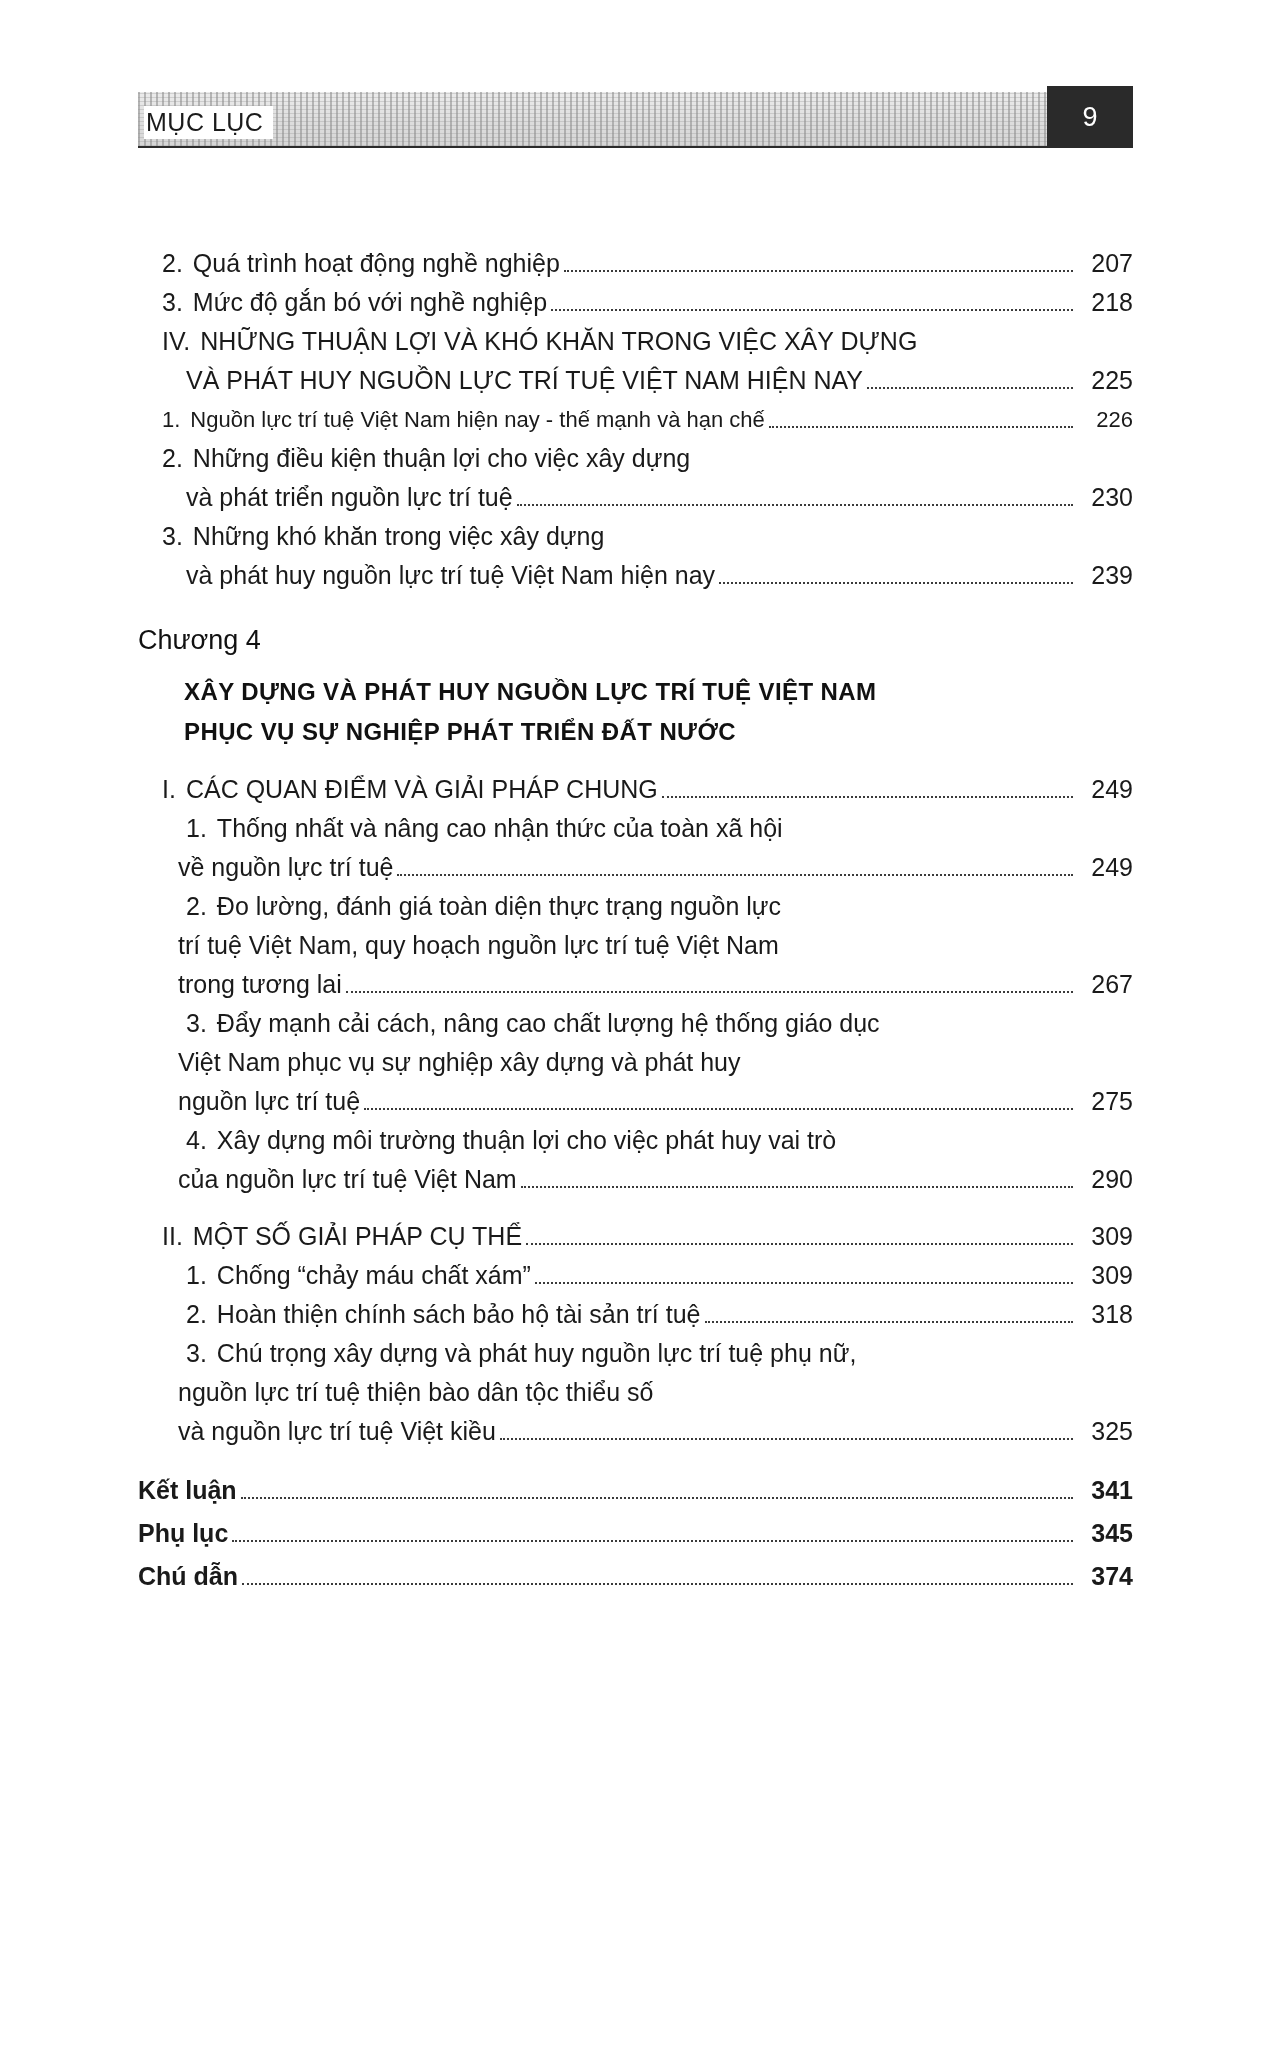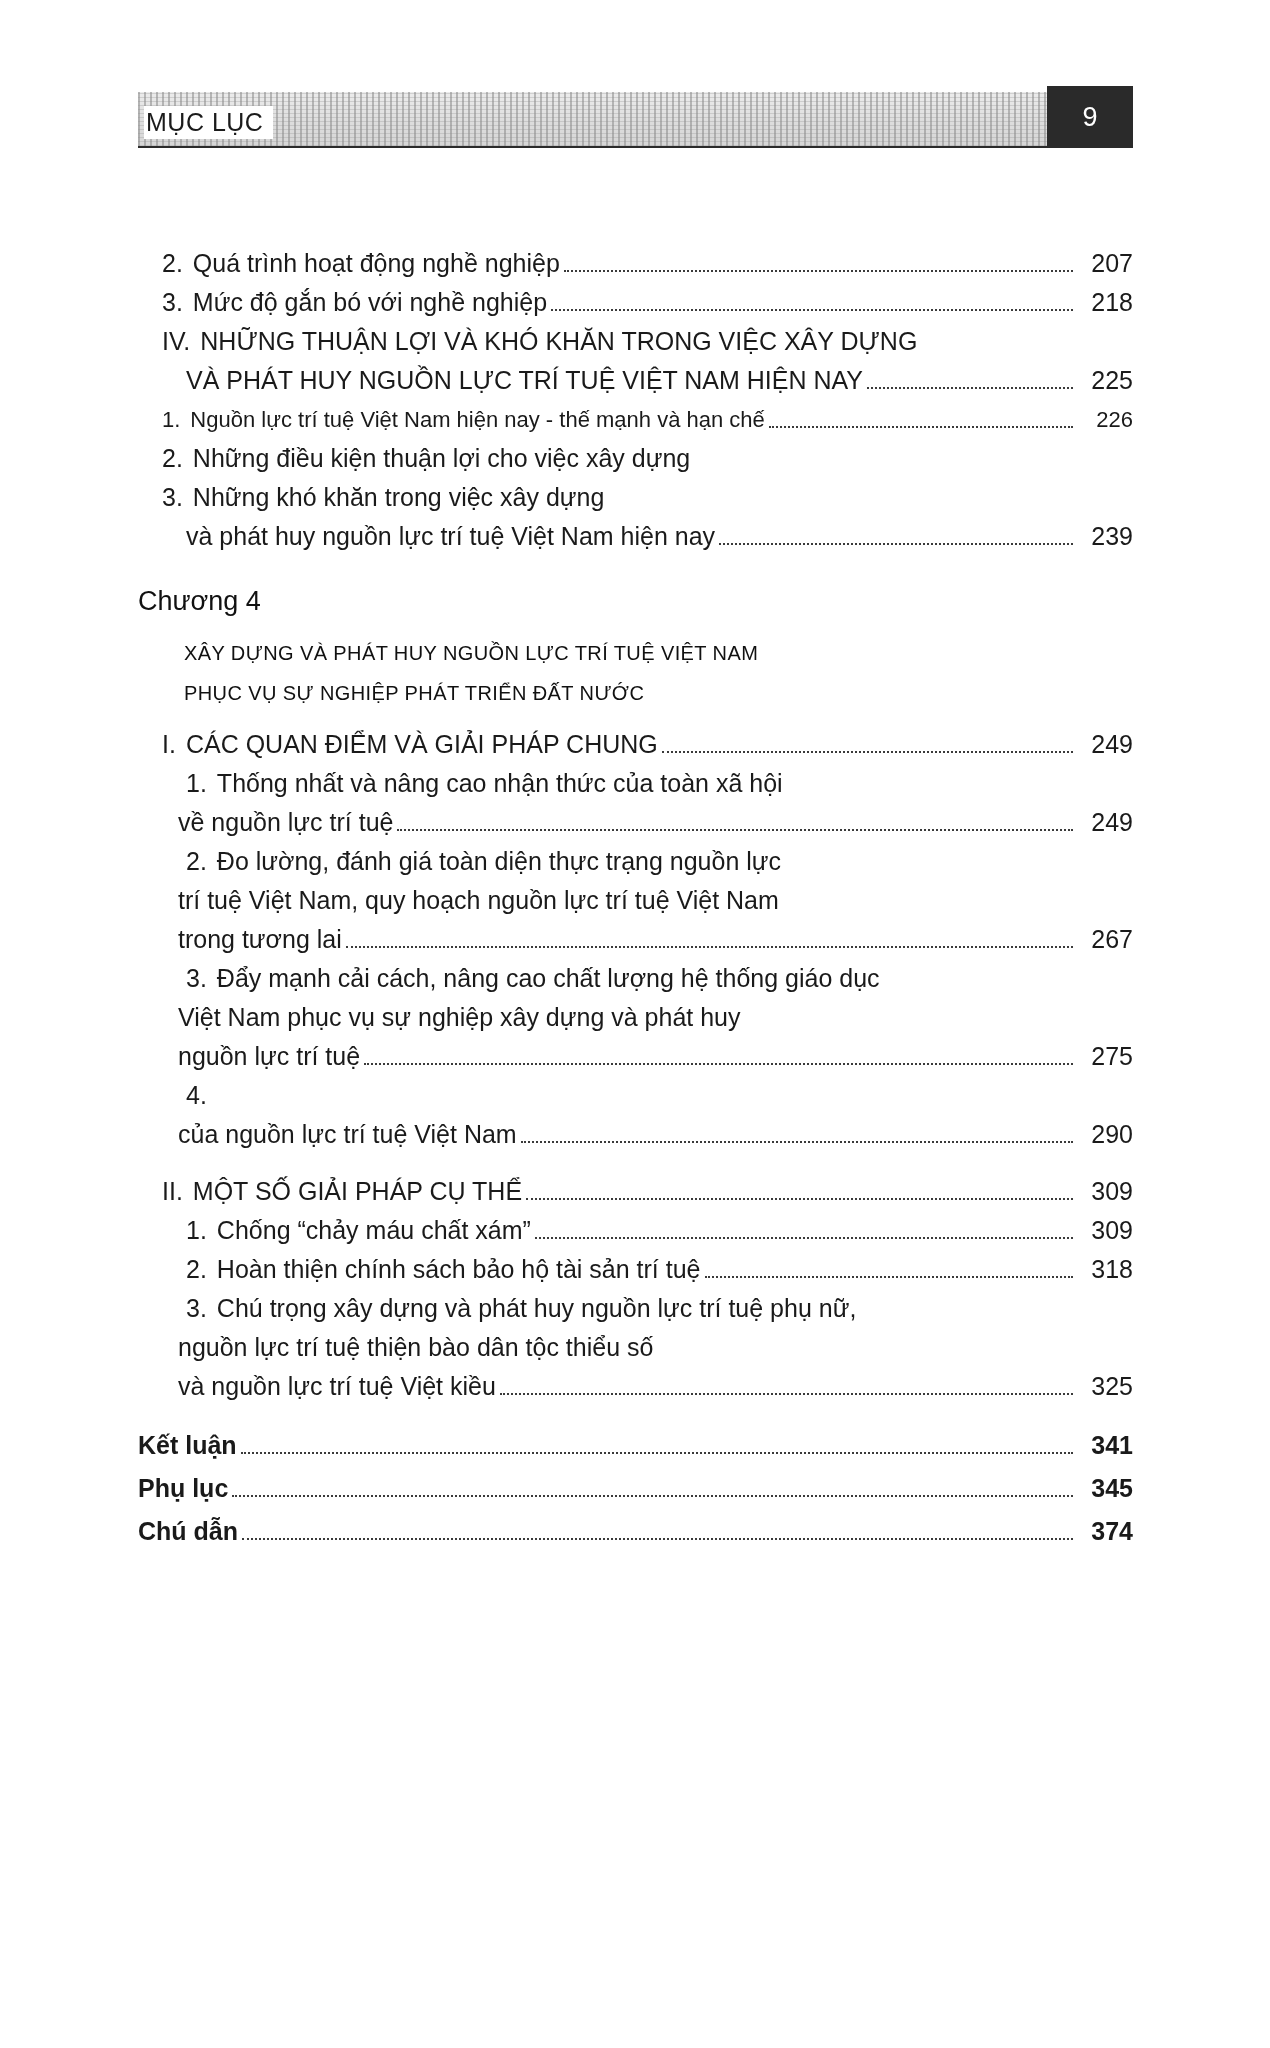--- a/index.html
+++ b/index.html
@@ -123,25 +123,25 @@
   .small { font-size: 22px; }
 
   
   .chapter-label {
     font-size: 27px;
     font-weight: normal;
     margin: 34px 0 16px 0;
     color: #111;
   }
   .chapter-title {
-    font-size: 20px;
-    font-weight: normal;
+    font-size: 24px;
+    font-weight: bold;
     line-height: 40px;
     letter-spacing: 0.4px;
-    margin: 0 0 16px 46px;
+    margin: 0 0 22px 46px;
     color: #111;
   }
 
   
   .row.bold {
     font-weight: bold;
     margin-bottom: 12px;
   }
   .row.bold .dots { border-bottom: 2px dotted #3a3a3a; }
 </style>
@@ -191,20 +191,26 @@
           <span class="txt">Nguồn lực trí tuệ Việt Nam hiện nay - thế mạnh và hạn chế</span>
           <span class="dots"></span>
           <span class="pg">226</span>
         </div>
         <div class="row indent-1 nodots">
           <span class="num">2.</span>
           <span class="txt">Những điều kiện thuận lợi cho việc xây dựng</span>
           <span class="dots"></span>
           <span class="pg"></span>
         </div>
+        <div class="row indent-2">
+          <span class="num" style="padding-right: 0px;"></span>
+          <span class="txt">và phát triển nguồn lực trí tuệ</span>
+          <span class="dots"></span>
+          <span class="pg">230</span>
+        </div>
         <div class="row indent-1 nodots">
           <span class="num">3.</span>
           <span class="txt">Những khó khăn trong việc xây dựng</span>
           <span class="dots"></span>
           <span class="pg"></span>
         </div>
         <div class="row indent-2">
           <span class="num" style="padding-right: 0px;"></span>
           <span class="txt">và phát huy nguồn lực trí tuệ Việt Nam hiện nay</span>
           <span class="dots"></span>
@@ -268,20 +274,21 @@
           <span class="pg"></span>
         </div>
         <div class="row indent-3">
           <span class="num" style="padding-right: 0px;"></span>
           <span class="txt">nguồn lực trí tuệ</span>
           <span class="dots"></span>
           <span class="pg">275</span>
         </div>
         <div class="row indent-2 nodots">
           <span class="num">4.</span>
+          <span class="txt">Xây dựng môi trường thuận lợi cho việc phát huy vai trò</span>
           <span class="dots"></span>
           <span class="pg"></span>
         </div>
         <div class="row indent-3">
           <span class="num" style="padding-right: 0px;"></span>
           <span class="txt">của nguồn lực trí tuệ Việt Nam</span>
           <span class="dots"></span>
           <span class="pg">290</span>
         </div>
         <div class="row indent-1" style="margin-top: 26px;">

